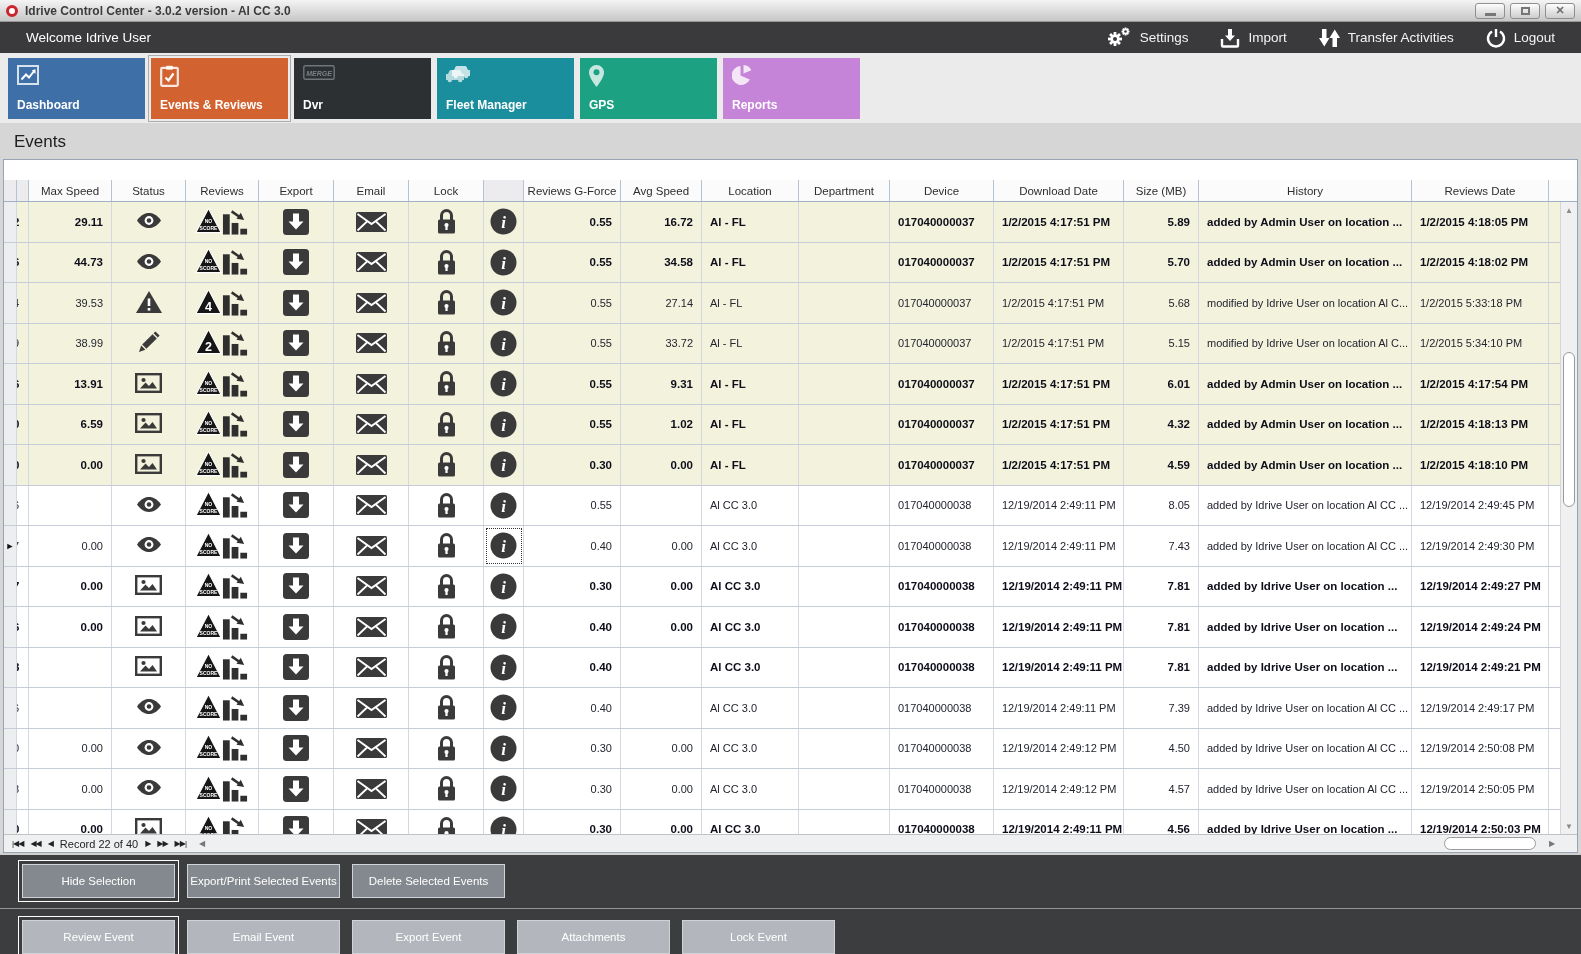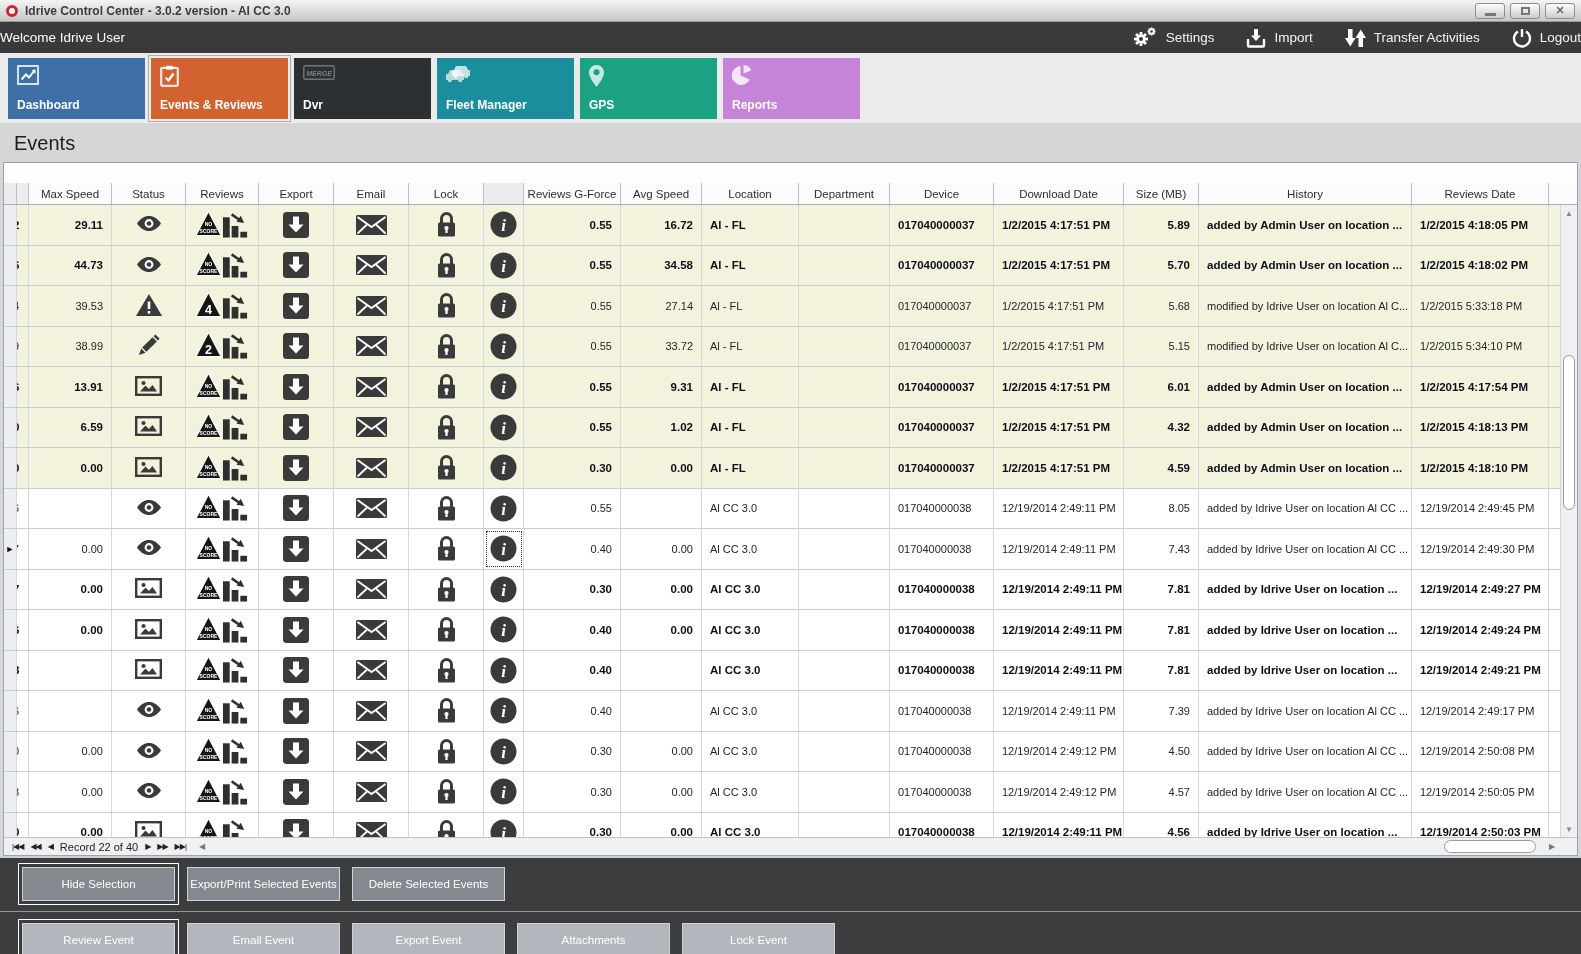--- a/index.html
+++ b/index.html
@@ -12,34 +12,34 @@
   .logo{width:12px;height:12px;border:3px solid #c9252b;border-radius:50%;background:#fff;margin-right:7px;flex:none;}
   .title{font-weight:bold;font-size:12px;color:#3c3c3c;}
   .wbtns{margin-left:auto;display:flex;gap:5px;}
   .wbtn{width:30px;height:16px;border:1px solid #8f8f8f;border-radius:3px;
     background:linear-gradient(#fdfdfd,#cdcdcd);display:flex;align-items:center;justify-content:center;
     color:#6e6e6e;font-weight:bold;font-size:11px;line-height:1;cursor:pointer;}
   .g-min{width:11px;height:3px;background:#777;margin-top:7px;}
   .g-max{width:9px;height:8px;border:2px solid #777;}
 
   
-  .topbar{height:31px;background:#3a3a3c;display:flex;align-items:center;padding:0 0;color:#fff;}
+  .topbar{height:31px;background:#3a3a3c;display:flex;align-items:center;padding:0 26px;color:#fff;}
   .welcome{font-size:13.5px;}
   .top-actions{margin-left:auto;display:flex;gap:32px;align-items:center;}
   .taction{display:flex;align-items:center;gap:8px;font-size:13.5px;color:#f4f4f4;cursor:pointer;}
   .taction svg{display:block;}
 
   
   .tabstrip{background:#ebebeb;padding:5px 0 4px 8px;display:flex;gap:6px;}
   .tab{width:137px;height:61px;position:relative;color:#fff;cursor:pointer;flex:none;}
   .tab .ticon{position:absolute;top:7px;left:9px;}
   .tab .tlabel{position:absolute;left:9px;bottom:7px;font-size:12px;font-weight:bold;white-space:nowrap;}
   .tab.active{outline:1px solid #adadad;outline-offset:2px;}
 
-  .heading{font-size:20px;color:#1d1d1d;margin:9px 0 7px 14px;}
+  .heading{font-size:17px;color:#1d1d1d;margin:9px 0 7px 14px;}
 
   
   .panel{margin:0 3px;border:1px solid #98a4b4;background:#fff;height:694px;display:flex;flex-direction:column;}
   .panel-caption{height:20px;flex:none;background:linear-gradient(#fbfbfb,#dadada);border-bottom:1px solid #b5b5b5;
     display:flex;align-items:center;padding:0 6px;font-size:11.5px;color:#3f3f3f;}
   .restore{margin-left:auto;cursor:pointer;display:flex;}
 
   .grid{position:relative;flex:1;overflow:hidden;margin-top:20px;}
   .grid-header{display:flex;height:22px;background:#fbfbfb;border-bottom:1px solid #9fb0c4;}
   .gh-cell{border-right:1px solid #b6c2d4;display:flex;align-items:center;justify-content:center;

